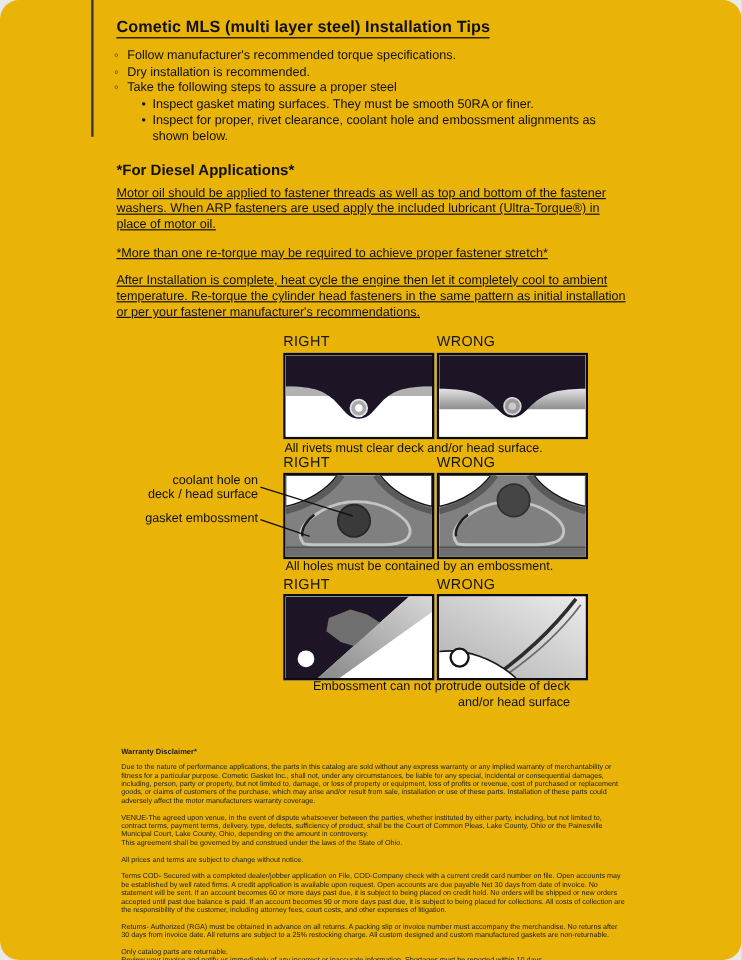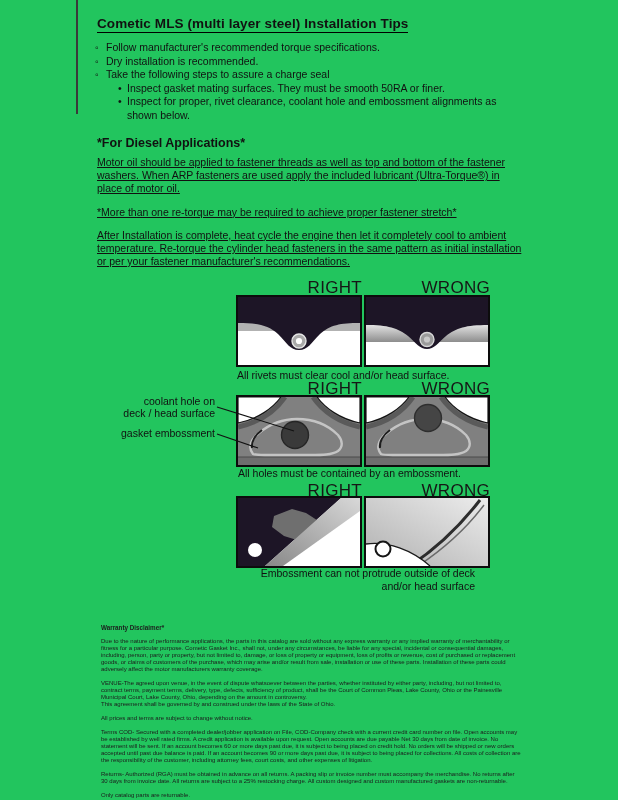--- a/index.html
+++ b/index.html
@@ -1,35 +1,35 @@
 <!DOCTYPE html>
 <html><head>
 <meta charset="utf-8">
 <style>
   html,body{margin:0;padding:0;background:#e9e9e9;}
   .page{
-    position:relative;width:618px;height:800px;background:#22c55e;
+    position:relative;width:618px;height:800px;background:#eab308;
     font-family:"Liberation Sans","DejaVu Sans",sans-serif;color:#111;
-    overflow:hidden;margin:0 auto;
+    overflow:hidden;margin:0 auto;border-radius:16px;
   }
   .left-rule{position:absolute;left:76px;top:0;width:1.5px;height:114px;background:#3a3a3a;}
   .content{position:absolute;left:97px;top:14px;width:430px;}
   .title{
     display:inline-block;font-size:13.5px;font-weight:700;margin:0 0 8px 0;
     border-bottom:1.6px solid #000;padding-bottom:1px;letter-spacing:.1px;
   }
   .tips{font-size:10.5px;line-height:13.5px;}
   .tip{position:relative;padding-left:9px;}
   .tip .m1::before{content:"\25E6";position:absolute;left:-2px;top:0;font-size:10.5px;color:#111;}
   .tip.sub{padding-left:30px;}
   .tip.sub .m2::before{content:"\2022";position:absolute;left:21px;top:0;font-size:10.5px;color:#111;}
   .diesel-h{font-size:12.5px;font-weight:700;margin:14px 0 6px 0;}
   .para{font-size:10.5px;line-height:13.2px;margin:0 0 10px 0;width:430px;text-decoration:underline;}
   .figures{position:relative;width:430px;height:322px;margin-top:4px;}
-  .figlabel{position:absolute;width:126px;text-align:right;font-size:17px;letter-spacing:.3px;color:#161616;}
+  .figlabel{position:absolute;width:126px;text-align:left;font-size:12px;letter-spacing:.3px;color:#161616;}
   .panel{position:absolute;width:122px;height:68px;border:2px solid #0c0c0c;background:#fff;z-index:1;}
   .panel svg{display:block;width:122px;height:68px;}
   .figcap{position:absolute;font-size:10.5px;line-height:12.5px;color:#111;}
   .ann{position:absolute;font-size:10.5px;line-height:11.5px;color:#111;}
   .ann.right{text-align:right;}
   .leader{position:absolute;left:0;top:0;z-index:5;pointer-events:none;}
   .legal{margin-top:24px;margin-left:4px;width:420px;font-size:6px;line-height:7px;color:#1c1c1c;}
   .legal .lh{font-weight:700;font-size:6.3px;margin-bottom:7px;}
   .lblock{margin-bottom:7px;}
 </style>
@@ -38,21 +38,21 @@
 
 <div class="page">
   <div class="left-rule"></div>
 
   <div class="content">
     <h1 class="title">Cometic MLS (multi layer steel) Installation Tips</h1>
 
     <div class="tips">
       <div class="tip"><span class="m1"></span><span>Follow manufacturer's recommended torque specifications.</span></div>
       <div class="tip"><span class="m1"></span><span>Dry installation is recommended.</span></div>
-      <div class="tip"><span class="m1"></span><span>Take the following steps to assure a charge seal</span></div>
+      <div class="tip"><span class="m1"></span><span>Take the following steps to assure a proper steel</span></div>
       <div class="tip sub"><span class="m2"></span><span>Inspect gasket mating surfaces.  They must be smooth 50RA or finer.</span></div>
       <div class="tip sub"><span class="m2"></span><span>Inspect for proper, rivet clearance, coolant hole and embossment alignments as shown below.</span></div>
     </div>
 
     <h2 class="diesel-h">*For Diesel Applications*</h2>
     <p class="para">Motor oil should be applied to fastener threads as well as top and bottom of the fastener washers. When ARP fasteners are used apply the included lubricant (Ultra-Torque®) in place of motor oil.</p>
     <p class="para">*More than one re-torque may be required to achieve proper fastener stretch*</p>
     <p class="para">After Installation is complete, heat cycle the engine then let it completely cool to ambient temperature. Re-torque the cylinder head fasteners in the same pattern as initial installation or per your fastener manufacturer's recommendations.</p>
 
     <div class="figures">
@@ -77,21 +77,21 @@
                 <stop offset="1" stop-color="#8d8d8d"></stop>
             </linearGradient>
           </defs>
           <rect width="122" height="68" fill="#ffffff"></rect>
           <rect x="0" y="28" width="122" height="17" fill="url(#gb1w)"></rect>
           <path d="M0,0 H122 V28 C100,28 90,31 80,39 C72,46 68,52 61,52 C54,52 50,46 42,39 C32,31 22,28 0,28 Z" fill="#1d1526"></path>
           <circle cx="61" cy="42.5" r="7" fill="#9b9b9b" stroke="#d8d8d8" stroke-width="1.4"></circle>
           <circle cx="61" cy="42.5" r="3.1" fill="#c9c9c9"></circle>
         </svg>
       </div>
-      <div class="figcap" style="left:140px;top:91px;">All rivets must clear cool and/or head surface.</div>
+      <div class="figcap" style="left:140px;top:91px;">All rivets must clear deck and/or head surface.</div>
 
       <div class="figlabel" style="left:139px;top:101px;">RIGHT</div>
       <div class="figlabel" style="left:267px;top:101px;">WRONG</div>
 
       <div class="ann right" style="left:0;top:118px;width:118px;">
         <div>coolant hole on</div>
         <div>deck / head surface</div>
       </div>
       <div class="ann right" style="left:0;top:150px;width:118px;">gasket embossment</div>
 

